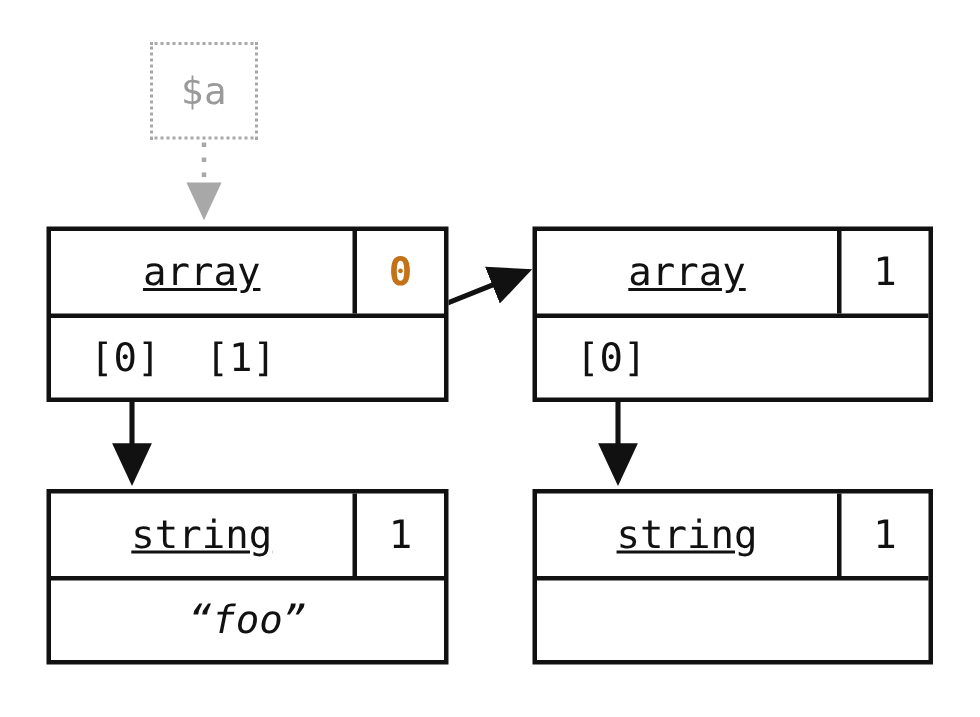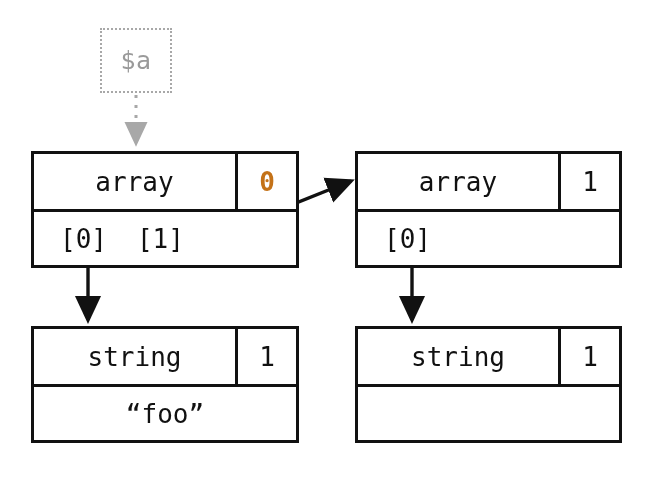--- a/index.html
+++ b/index.html
@@ -47,20 +47,21 @@
   }
   .zval-type {
     flex: 1 1 auto;
     display: flex;
     align-items: center;
     justify-content: center;
     font-size: 26px;
     color: #111111;
     box-sizing: border-box;
     border-right: 3px solid #111111;
+    text-decoration: underline;
   }
   .zval-refcount {
     flex: 0 0 58px;
     display: flex;
     align-items: center;
     justify-content: center;
     font-size: 26px;
     color: #111111;
   }
   .zval-refcount.zero {
@@ -73,20 +74,21 @@
     align-items: center;
     box-sizing: border-box;
     padding-left: 26px;
     font-size: 26px;
     color: #111111;
     gap: 30px;
   }
   .zval-body.centered {
     justify-content: center;
     padding-left: 0;
+    font-style: italic;
   }
 
   
   .arrow-layer {
     position: absolute;
     left: 0;
     top: 0;
     width: 653px;
     height: 478px;
     pointer-events: none;

